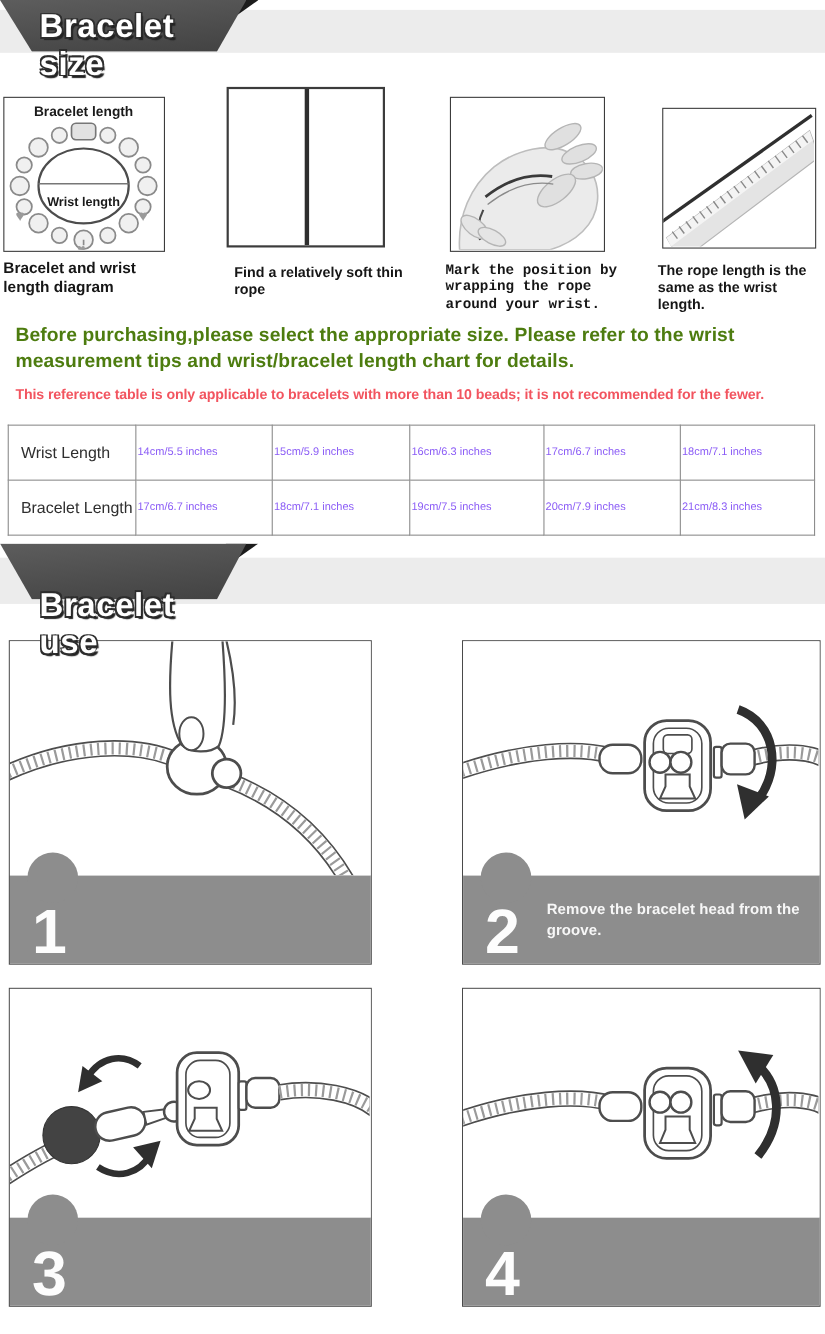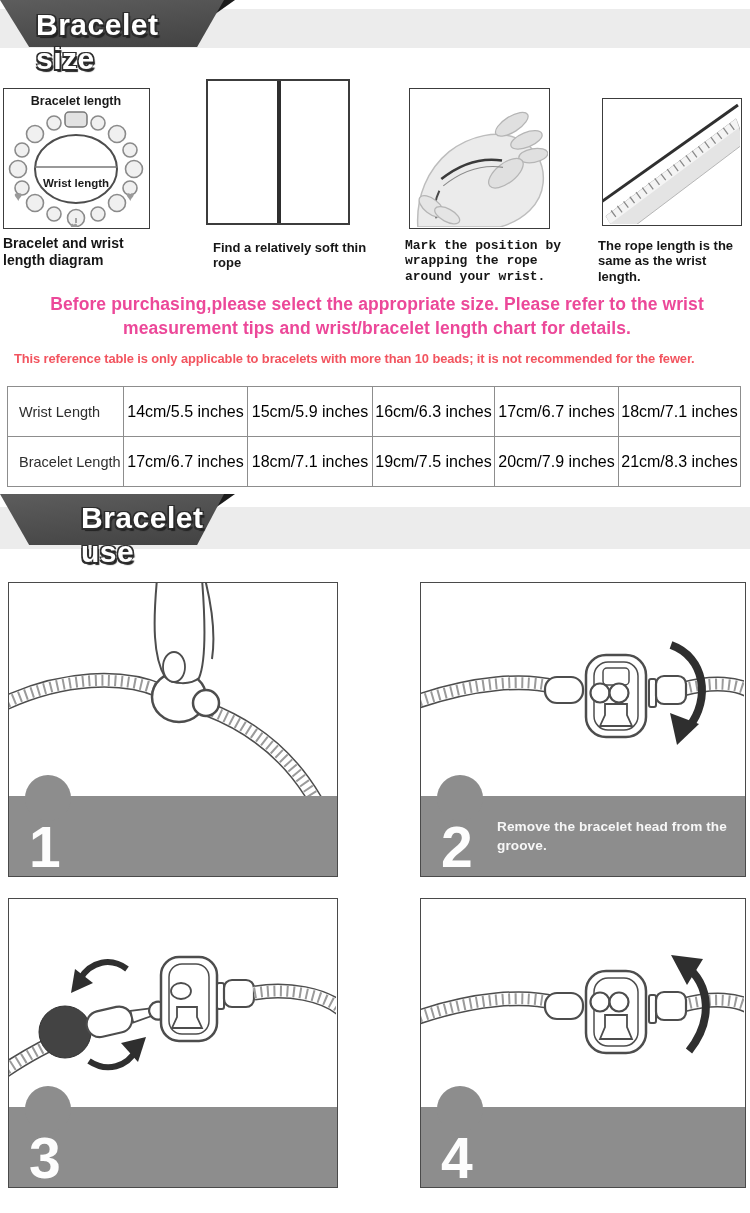--- a/index.html
+++ b/index.html
@@ -30,35 +30,35 @@
     z-index:3;
   }
 
   
   .figbox{position:absolute;background:#fff;border:2px solid #3c3c3c;box-sizing:border-box;}
   .figcap{position:absolute;font-size:13px;font-weight:bold;color:#161616;line-height:1.18;}
 
   
   .intro{
     position:absolute;left:14px;top:292px;width:726px;
-    font-size:17.5px;font-weight:bold;color:#ec4899;line-height:1.38;letter-spacing:.1px;text-align:center;
+    font-size:17.5px;font-weight:bold;color:#4d7c0f;line-height:1.38;letter-spacing:.1px;
   }
   .warning{
     position:absolute;left:14px;top:351px;white-space:nowrap;
     font-size:12.9px;font-weight:bold;color:#f2545f;letter-spacing:-0.1px;
   }
 
   
   table.sizes{
     position:absolute;left:7px;top:386px;width:733px;
     border-collapse:collapse;table-layout:fixed;
   }
   table.sizes td{
     border:1.5px solid #8d8d8d;height:47px;
-    font-size:16px;color:#000000;text-align:center;vertical-align:middle;
+    font-size:10px;color:#8b5cf6;vertical-align:middle;
     font-family:"Liberation Sans","DejaVu Sans",sans-serif;
   }
   table.sizes td.rowlabel{text-align:left;padding-left:11px;font-size:14.5px;color:#2f2f2f;}
 
   
   .panel{
     position:absolute;background:#fff;border:1.5px solid #4a4a4a;
     box-sizing:border-box;display:flex;flex-direction:column;
   }
   .panel .art{flex:1;position:relative;overflow:hidden;background:#fff;}
@@ -190,21 +190,21 @@
     <td>19cm/7.5 inches</td>
     <td>20cm/7.9 inches</td>
     <td>21cm/8.3 inches</td>
   </tr>
 </tbody>
   </table>
 
 <div class="band" style="top:507px;height:42px;"></div>
 <div class="ribbon-fold" style="top:494px;"></div>
 <div class="ribbon-main" style="top:494px;height:51px;"></div>
-<div class="ribbon-label" style="top:501px;margin-left:45px;">Bracelet use</div>
+<div class="ribbon-label" style="top:534px;">Bracelet use</div>
 
 <div class="panel" style="left:8px;top:582px;width:330px;height:295px;">
   <div class="art">
     <svg width="327" height="213" viewBox="0 0 327 213">
 
       <path d="M -8 122 C 55 92 115 92 152 108" fill="none" stroke="#4d4d4d" stroke-width="15"></path>
       <path d="M -8 122 C 55 92 115 92 152 108" fill="none" stroke="#ffffff" stroke-width="12"></path>
       <path d="M -8 122 C 55 92 115 92 152 108" fill="none" stroke="#9a9a9a" stroke-width="11" stroke-dasharray="2 4.5"></path>
 
       <path d="M 198 126 C 245 144 282 174 308 220" fill="none" stroke="#4d4d4d" stroke-width="15"></path>

